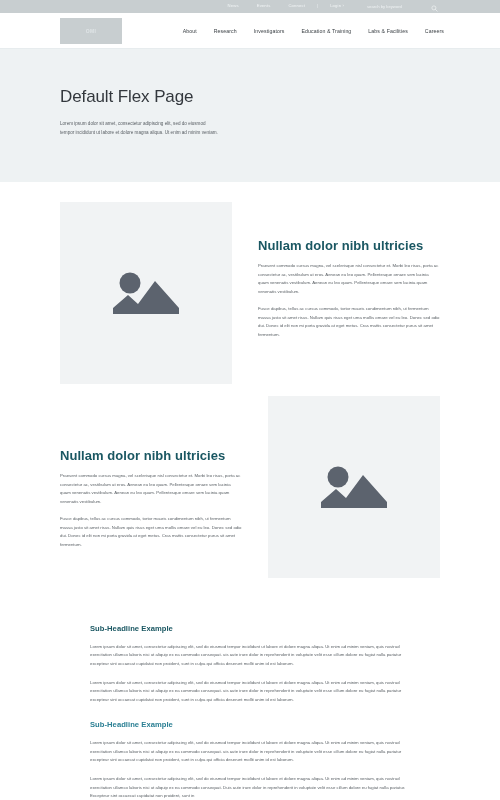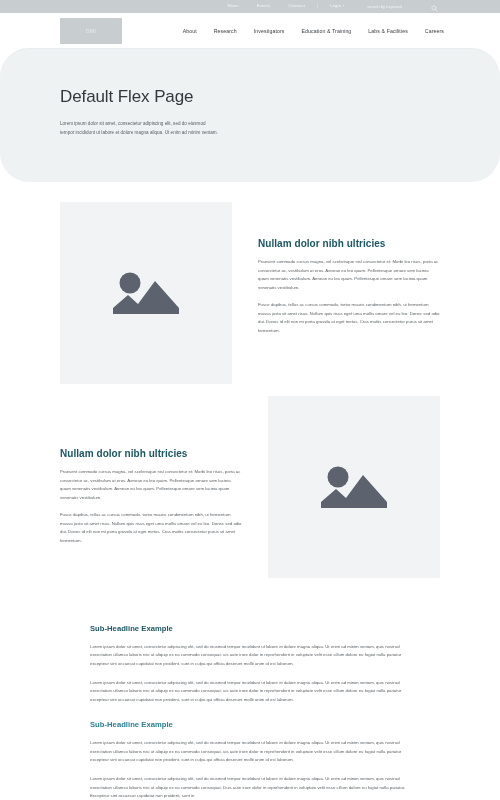--- a/index.html
+++ b/index.html
@@ -97,21 +97,20 @@
     text-decoration: none;
     white-space: nowrap;
     letter-spacing: 0.1px;
   }
 
   
   .hero {
     background: #eef2f3;
     padding: 38px 36px 44px 60px;
     border-top: 1px solid #e7ecee;
-    border-radius: 29px;
   }
   .hero-title {
     font-size: 17px;
     font-weight: normal;
     color: #33383d;
     letter-spacing: -0.1px;
     margin-bottom: 13px;
   }
   .hero-text {
     font-size: 4.6px;
@@ -138,21 +137,21 @@
     width: 172px;
     height: 182px;
     background: #f1f3f4;
     display: flex;
     align-items: center;
     justify-content: center;
   }
   .img-placeholder svg { display: block; }
 
   .block-title {
-    font-size: 10px;
+    font-size: 13px;
     font-weight: bold;
     color: #1a5762;
     letter-spacing: 0.05px;
     margin-bottom: 9px;
   }
   .block-p {
     font-size: 4.3px;
     line-height: 2.0;
     color: #5b6166;
     margin-bottom: 9px;

